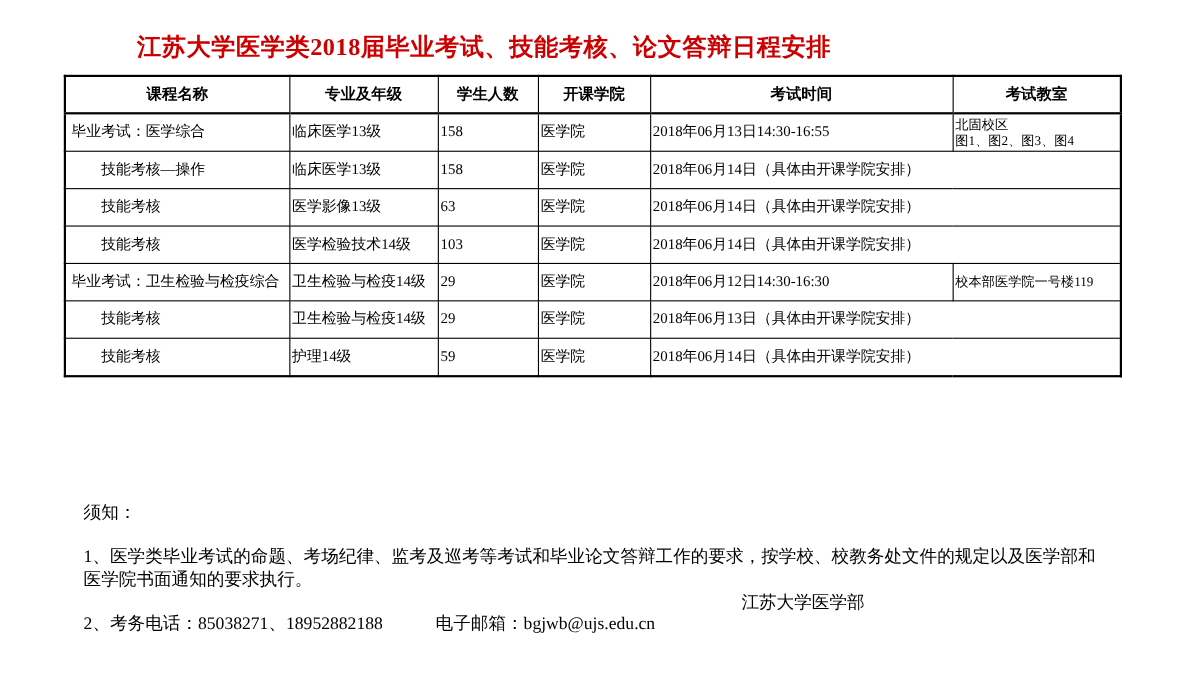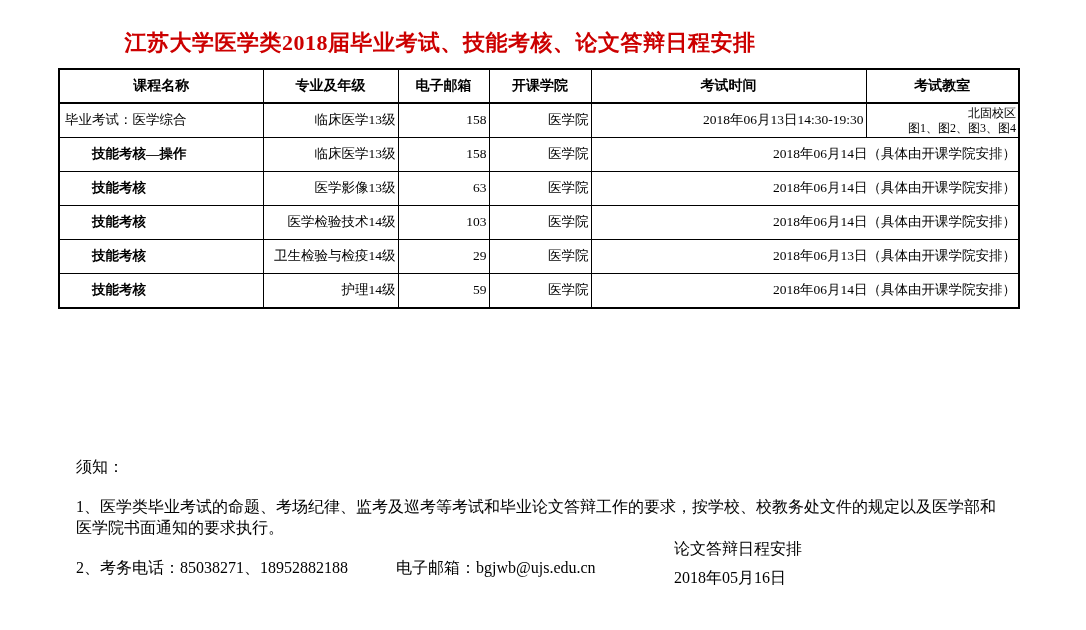--- a/index.html
+++ b/index.html
@@ -19,27 +19,27 @@
     border:2px solid #000;
   }
   table.schedule th{
     border:1px solid #000;border-bottom:2px solid #000;
     font-size:14px;font-weight:bold;height:32px;
     text-align:center;padding:0 12px;
   }
   table.schedule td{
     border:1px solid #000;
     font-size:13.5px;height:31px;line-height:1.25;
-    text-align:right;padding:1px 2px;vertical-align:middle;
+    text-align:left;padding:1px 2px;vertical-align:middle;
     overflow:hidden;
   }
   table.schedule td.course{
     text-align:left;padding-left:5px;padding-right:4px;margin-left:32px;
   }
-  table.schedule td.course.bold{font-weight:bold;padding-left:32px;}
+  table.schedule td.course.bold{font-weight:normal;padding-left:32px;}
   table.schedule td.room{font-size:12px;line-height:1.2;}
   .room-line{display:block;}
   .notes{
     position:absolute;left:58px;top:438px;width:962px;
     font-size:16px;line-height:21.5px;
   }
   .notes .note-line{margin:18px;}
   .note2-email{display:inline-block;margin-left:48px;}
   .signature{
     position:absolute;left:674px;top:534px;
@@ -58,33 +58,33 @@
     <col style="width:135px">
     <col style="width:91px">
     <col style="width:102px">
     <col style="width:275px">
     <col style="width:153px">
   </colgroup>
   <thead>
     <tr id="header-row">
         <th>课程名称</th>
         <th>专业及年级</th>
-        <th>电子邮箱</th>
+        <th>学生人数</th>
         <th>开课学院</th>
         <th>考试时间</th>
         <th>考试教室</th>
       </tr>
   </thead>
   <tbody id="table-body">
       <tr>
         <td class="course">毕业考试：医学综合</td>
         <td>临床医学13级</td>
         <td>158</td>
         <td>医学院</td>
-        <td>2018年06月13日14:30-19:30</td>
+        <td>2018年06月13日14:30-16:55</td>
         <td class="room">
           <span class="room-line">北固校区</span>
           <span class="room-line">图1、图2、图3、图4</span>
         </td>
       </tr>
       <tr>
         <td class="course bold">技能考核—操作</td>
         <td>临床医学13级</td>
         <td>158</td>
         <td>医学院</td>
@@ -98,20 +98,30 @@
         <td colspan="2">2018年06月14日（具体由开课学院安排）</td>
       </tr>
       <tr>
         <td class="course bold">技能考核</td>
         <td>医学检验技术14级</td>
         <td>103</td>
         <td>医学院</td>
         <td colspan="2">2018年06月14日（具体由开课学院安排）</td>
       </tr>
       <tr>
+        <td class="course">毕业考试：卫生检验与检疫综合</td>
+        <td>卫生检验与检疫14级</td>
+        <td>29</td>
+        <td>医学院</td>
+        <td>2018年06月12日14:30-16:30</td>
+        <td class="room">
+          <span class="room-line">校本部医学院一号楼119</span>
+        </td>
+      </tr>
+      <tr>
         <td class="course bold">技能考核</td>
         <td>卫生检验与检疫14级</td>
         <td>29</td>
         <td>医学院</td>
         <td colspan="2">2018年06月13日（具体由开课学院安排）</td>
       </tr>
       <tr>
         <td class="course bold">技能考核</td>
         <td>护理14级</td>
         <td>59</td>
@@ -121,15 +131,14 @@
     </tbody>
 </table>
 
 <div class="notes">
   <p class="note-line">须知：</p>
   <p class="note-line">1、医学类毕业考试的命题、考场纪律、监考及巡考等考试和毕业论文答辩工作的要求，按学校、校教务处文件的规定以及医学部和医学院书面通知的要求执行。</p>
   <p class="note-line"><span>2、考务电话：85038271、18952882188</span><span class="note2-email"><span>电子邮箱：</span><span>bgjwb@ujs.edu.cn</span></span></p>
 </div>
 
 <div class="signature">
-  <div>论文答辩日程安排</div>
-  <div>2018年05月16日</div>
+  <div>江苏大学医学部</div>
 </div>
 
 </body></html>

